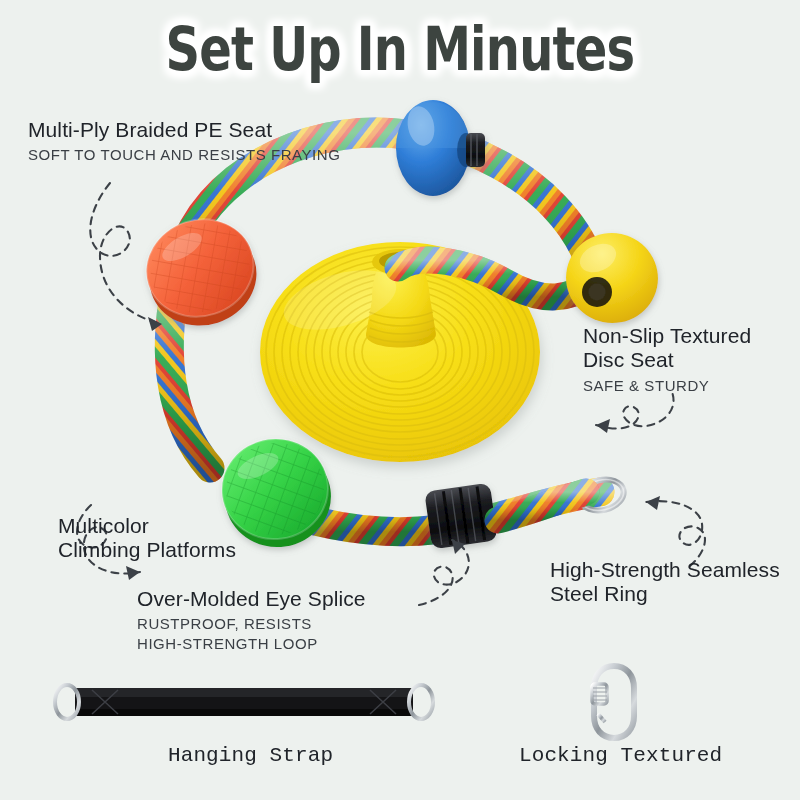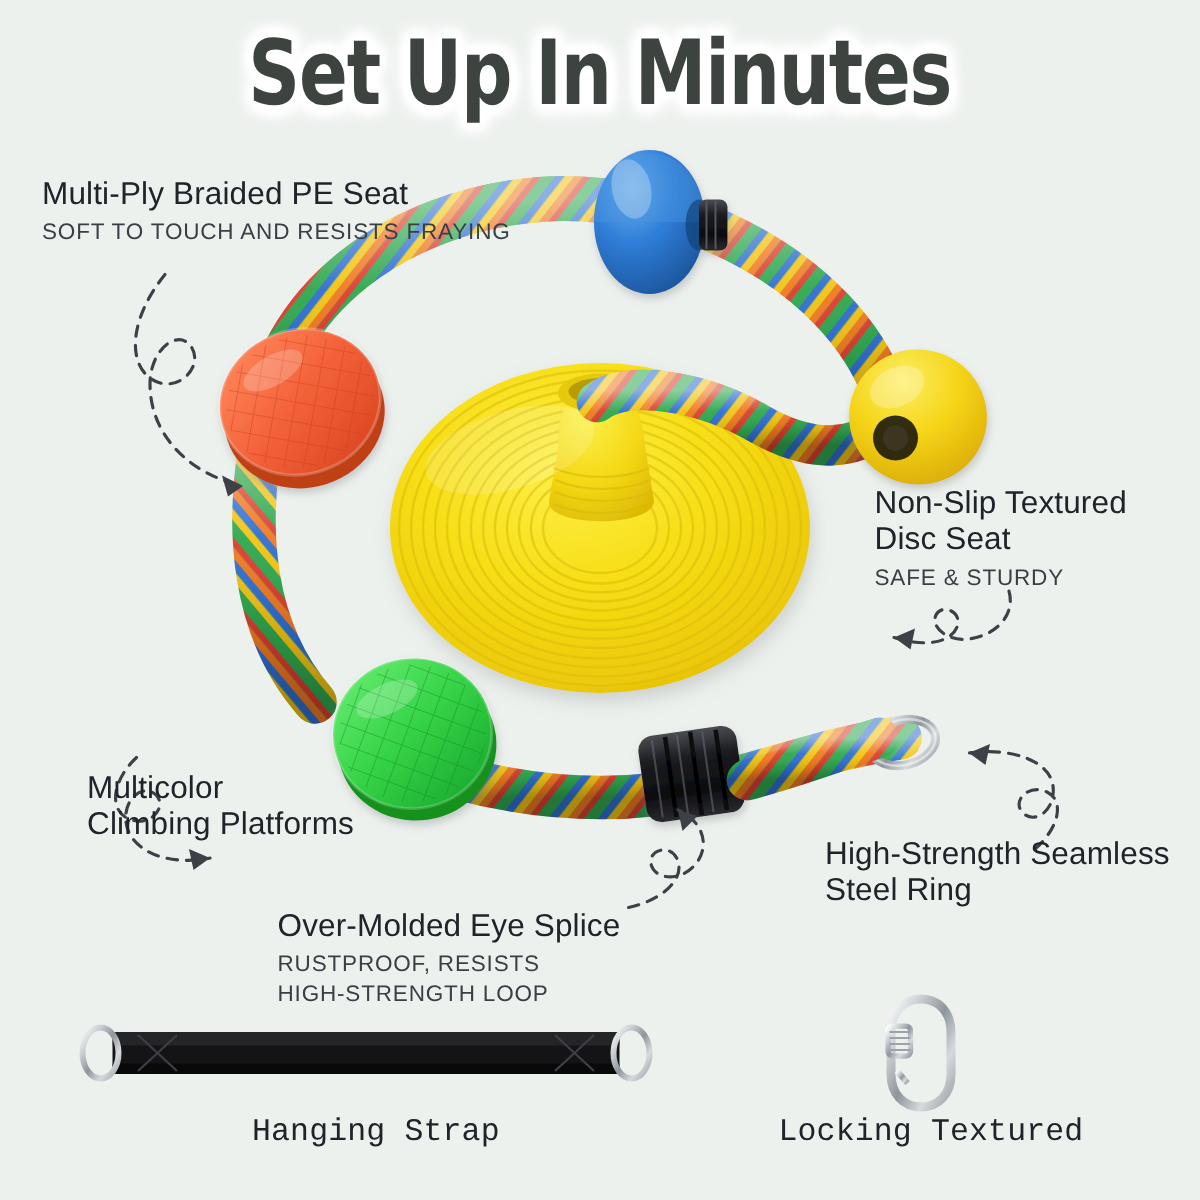--- a/index.html
+++ b/index.html
@@ -62,21 +62,21 @@
     color: #3a3f45;
     line-height: 1.32;
     letter-spacing: 0.55px;
     white-space: pre-line;
     margin-top: 3px;
   }
 
   #c-rope   { left: 28px;  top: 118px; }
   #c-disc   { left: 583px; top: 324px; }
   #c-multi  { left: 34px;  top: 514px; margin-left: 24px; }
-  #c-splice { left: 137px; top: 606px; margin-left: 48px; }
+  #c-splice { left: 137px; top: 587px; }
   #c-ring   { left: 512px; top: 558px; margin-left: 38px; }
 
   
   .cap {
     position: absolute;
     font-size: 21px;
     color: #20242a;
     letter-spacing: 0.1px;
     font-family: Liberation Mono, monospace;
   }

